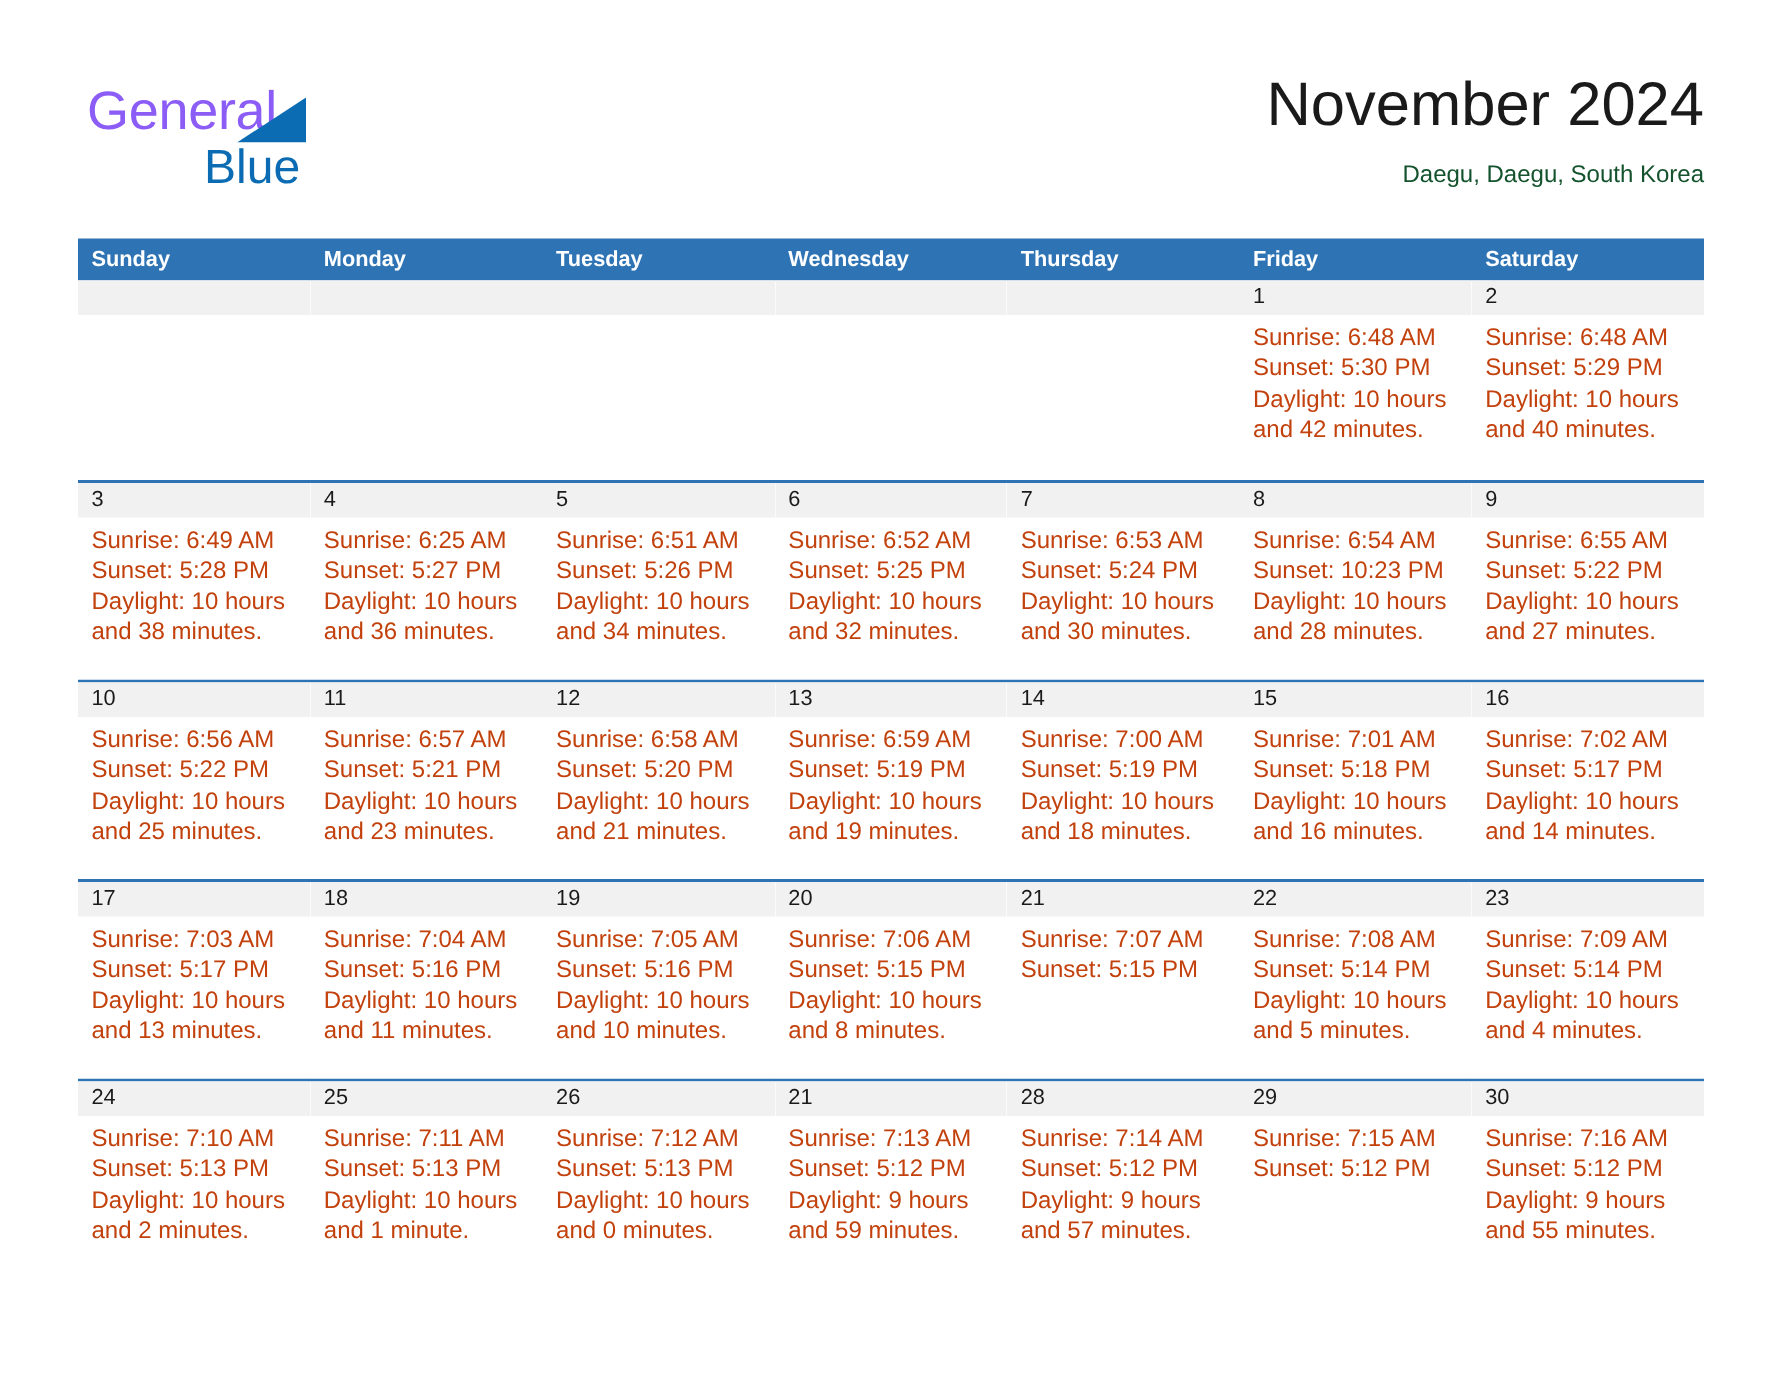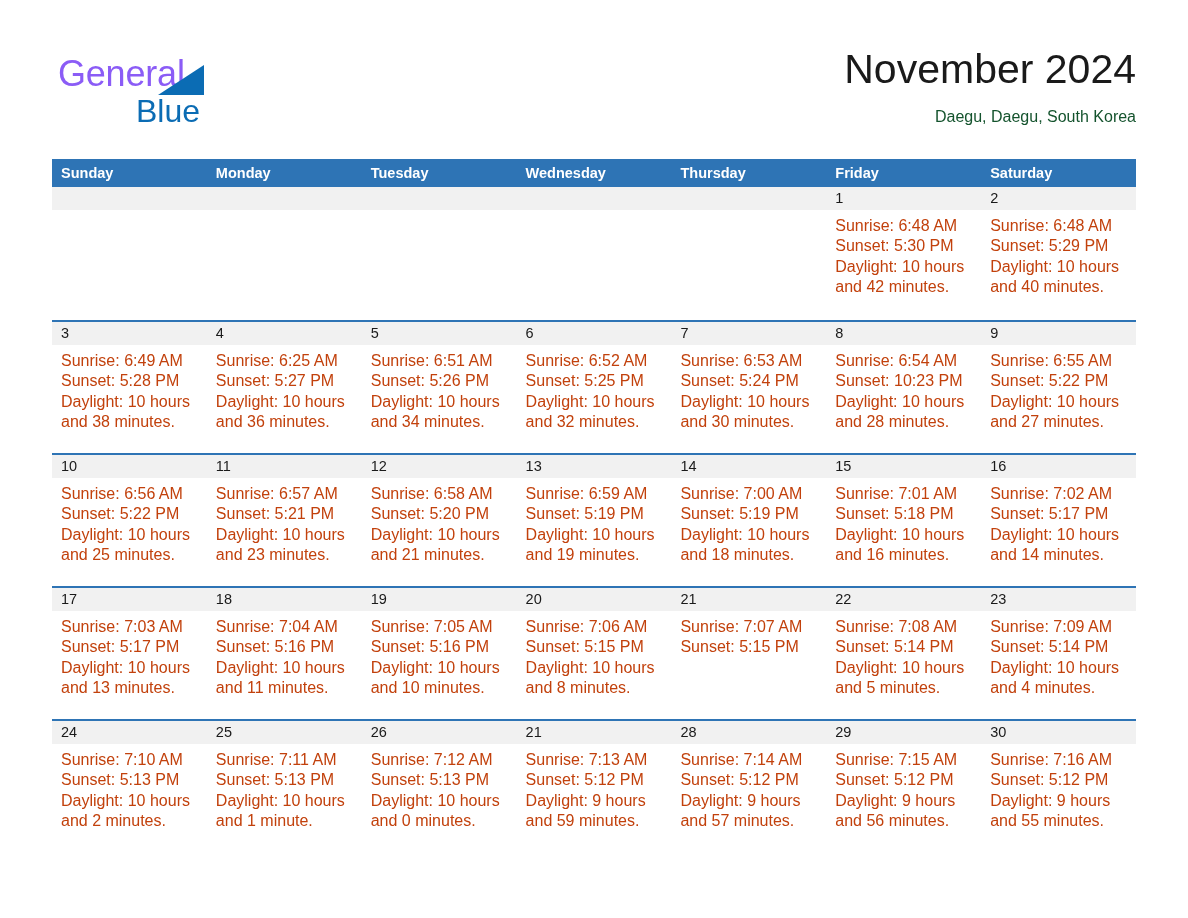--- a/index.html
+++ b/index.html
@@ -429,21 +429,20 @@
               <div>Sunrise: 7:14 AM</div>
               <div>Sunset: 5:12 PM</div>
               <div class="daylight">Daylight: 9 hours and 57 minutes.</div>
             </div>
           </div>
           <div class="cell">
             <div class="daynum-band"><span class="daynum">29</span></div>
             <div class="info">
               <div>Sunrise: 7:15 AM</div>
               <div>Sunset: 5:12 PM</div>
-              <div class="daylight">Daylight: 9 hours and 56 minutes.</div>
             </div>
           </div>
           <div class="cell">
             <div class="daynum-band"><span class="daynum">30</span></div>
             <div class="info">
               <div>Sunrise: 7:16 AM</div>
               <div>Sunset: 5:12 PM</div>
               <div class="daylight">Daylight: 9 hours and 55 minutes.</div>
             </div>
           </div>

